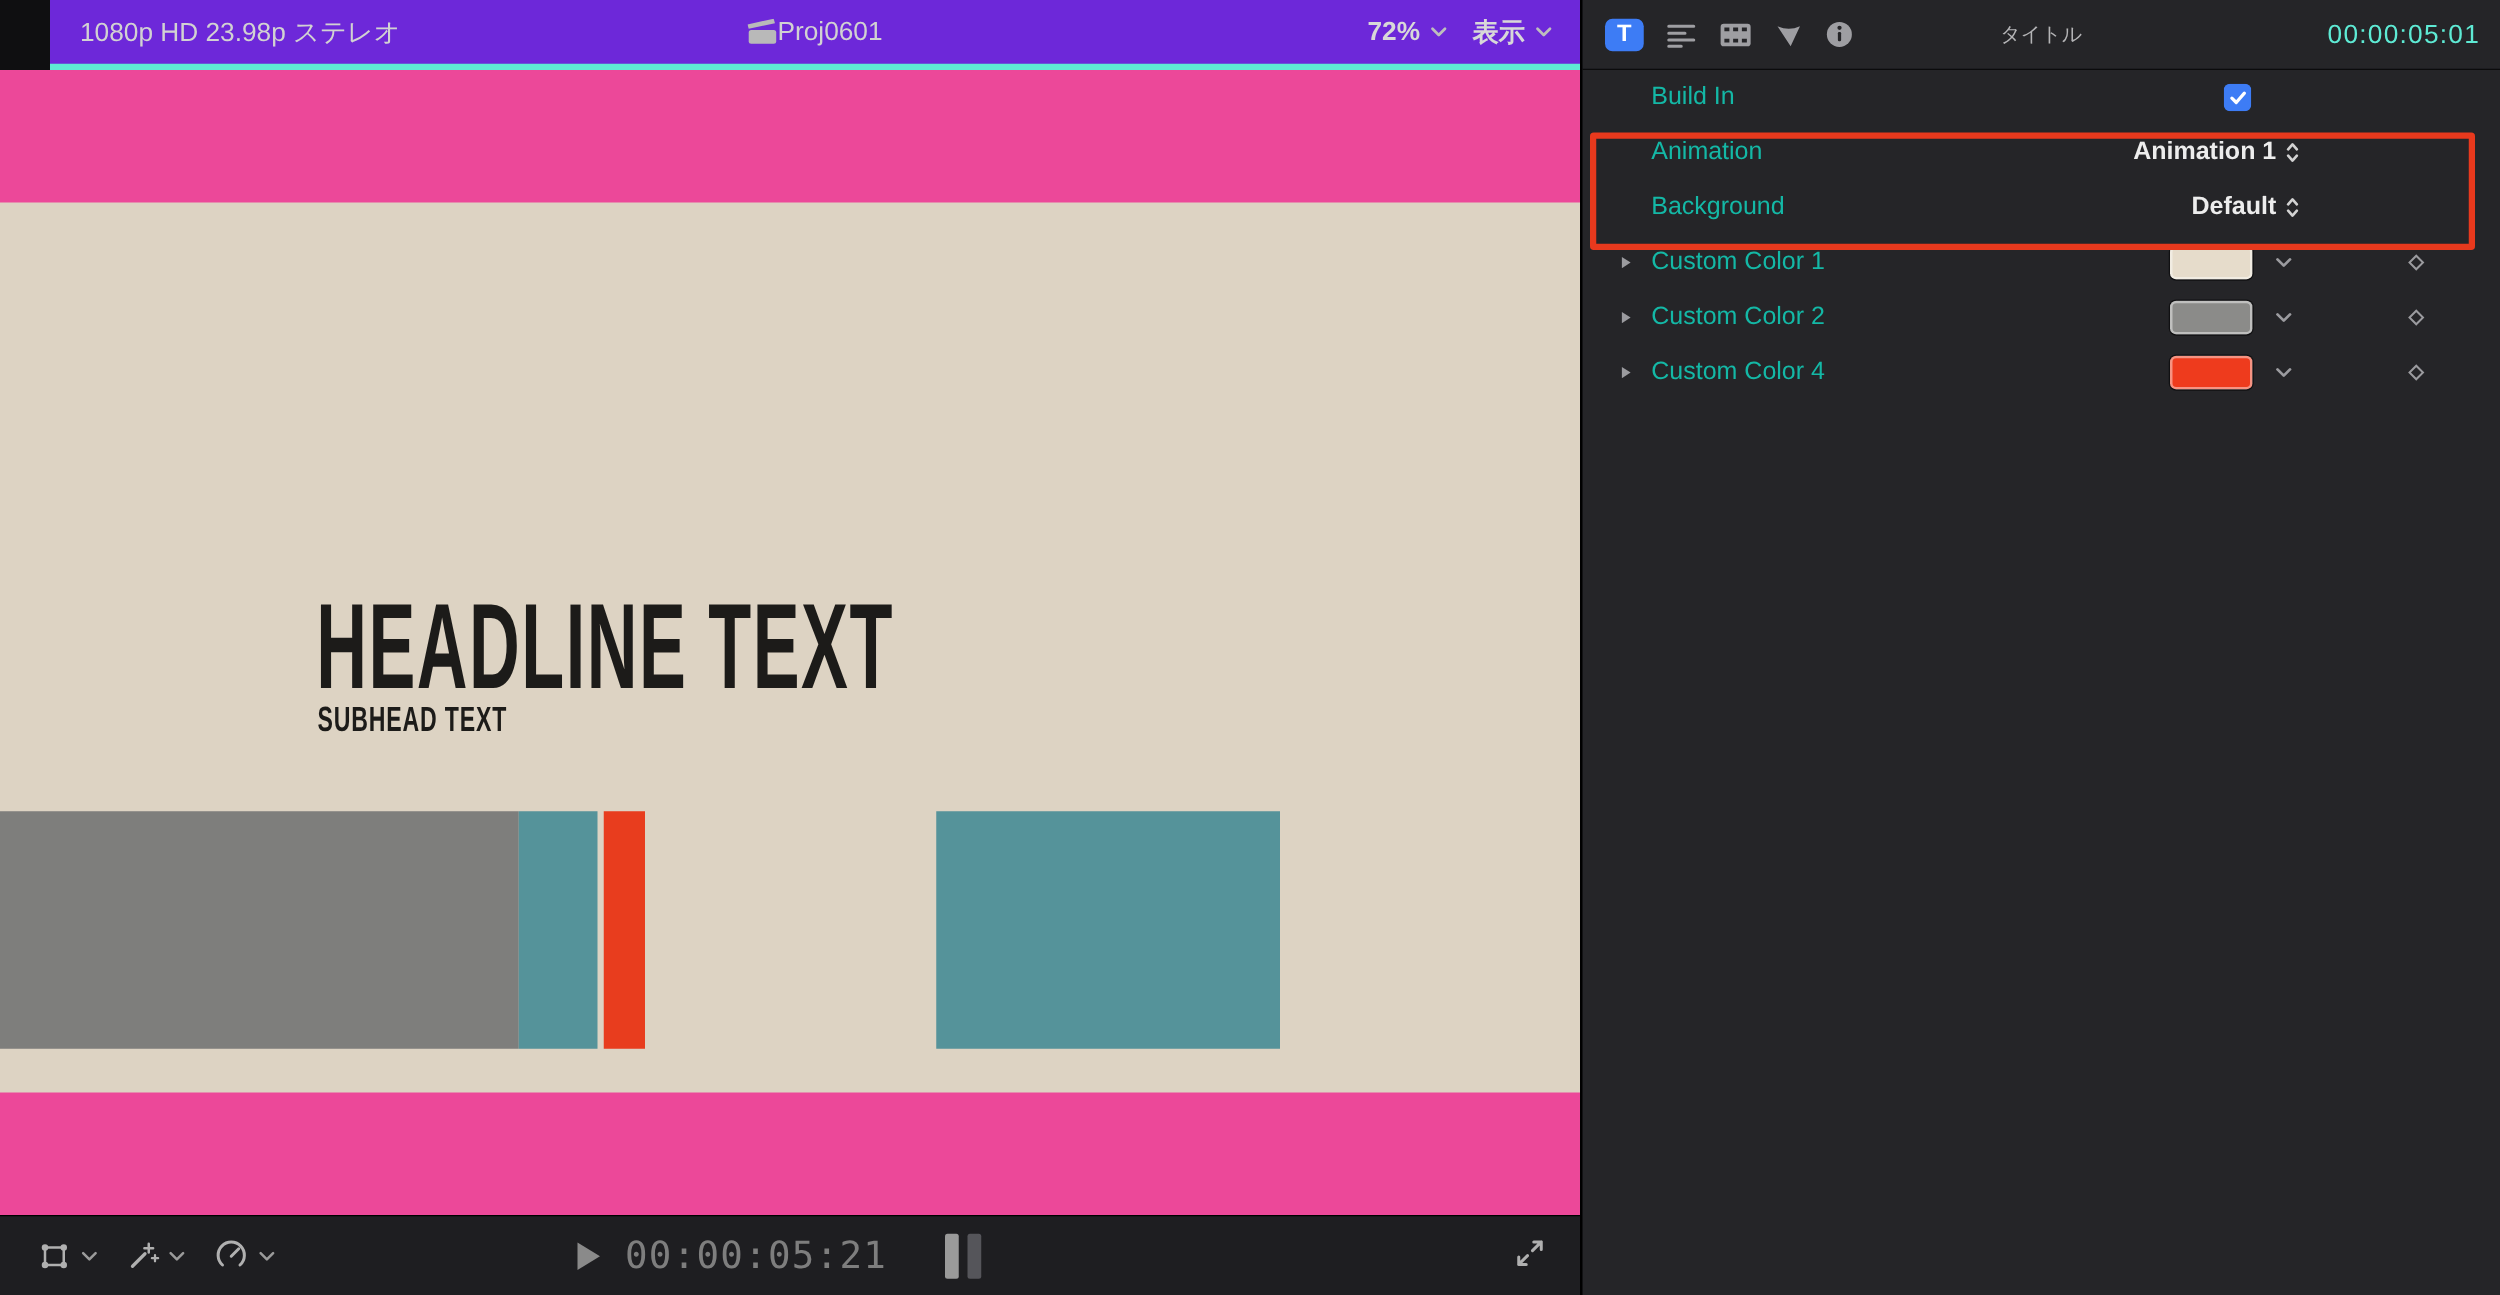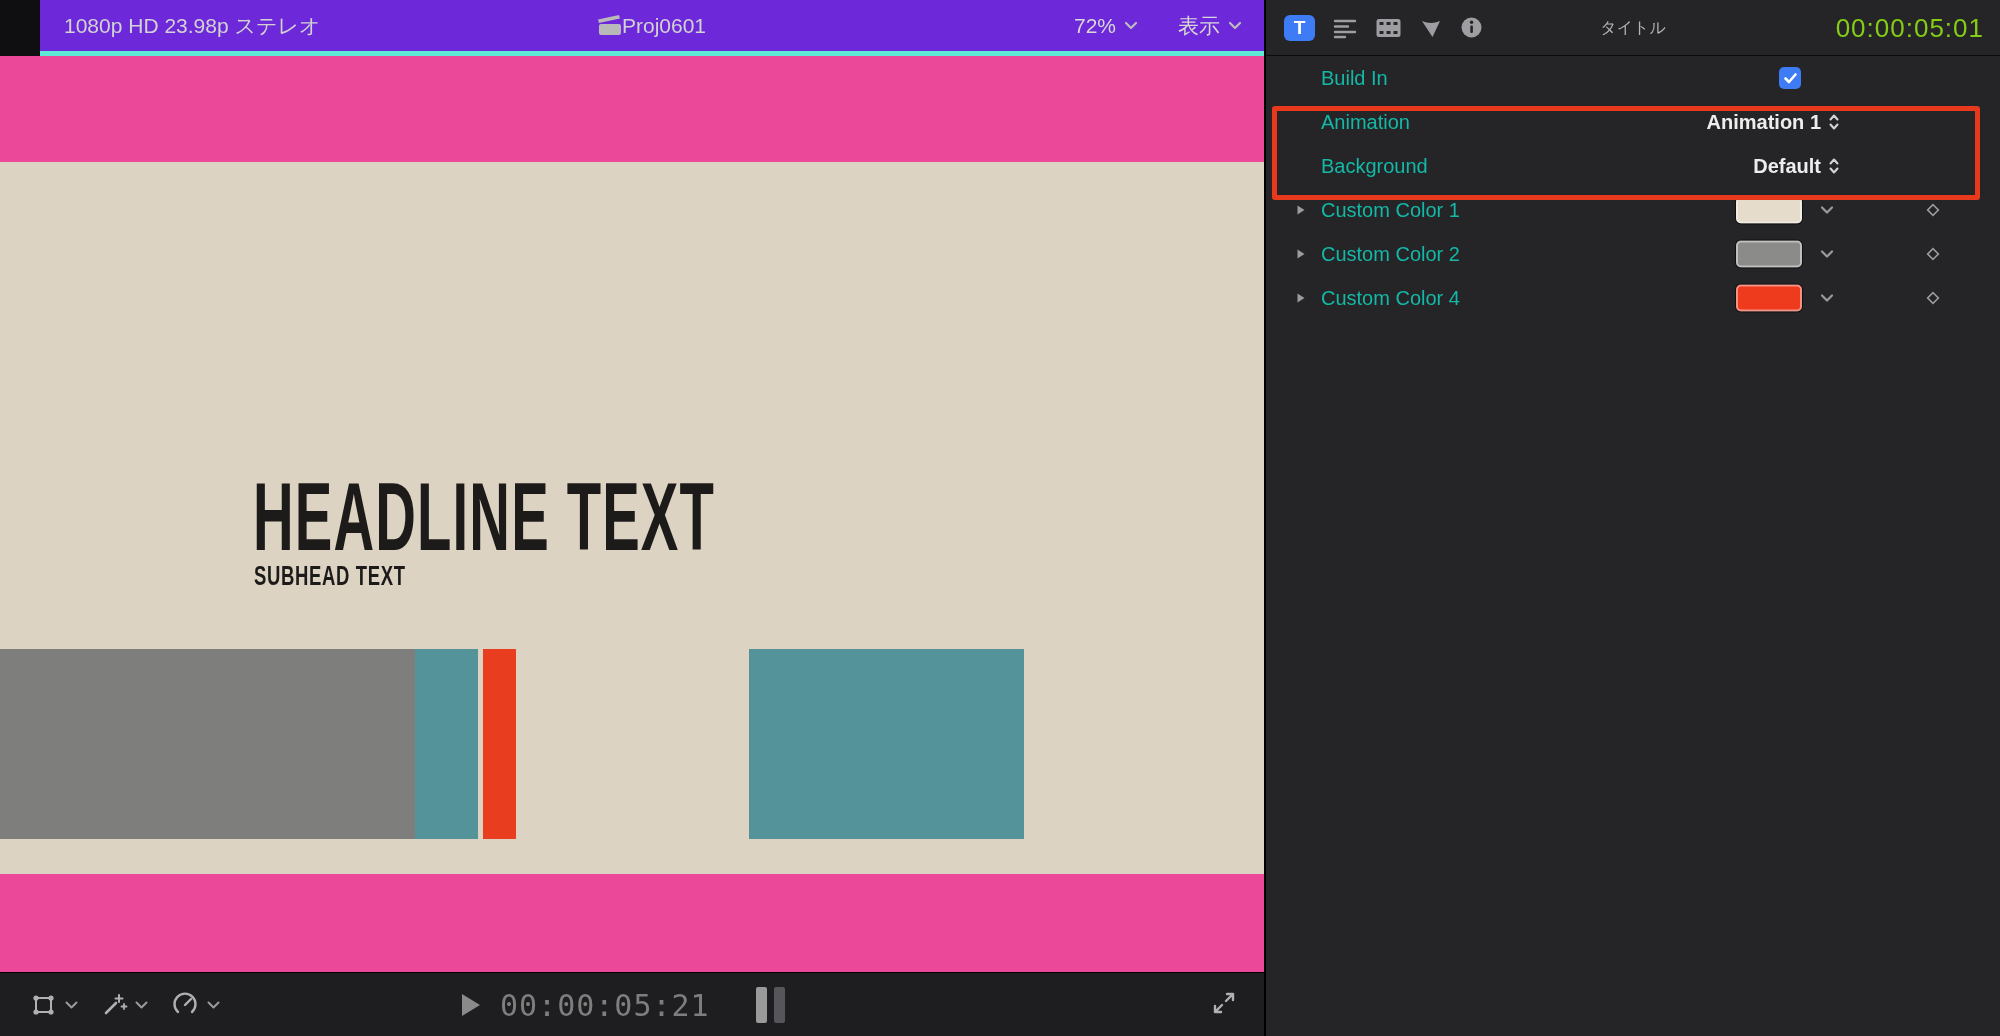--- a/index.html
+++ b/index.html
@@ -10,21 +10,21 @@
   
   .viewer { position:relative; width:1264px; height:100%; background:#0f0f11; }
 
   .viewer-topbar { position:absolute; top:0; left:0; right:0; height:56px;
                    background:#6d28d9; border-bottom:5px solid #5eead4; z-index:3;margin-left:40px; }
   .format-label { position:absolute; left:24px; top:50%; transform:translateY(-50%);
                   font-size:21px; color:#d2d2d2; }
   .project-center { position:absolute; left:50%; top:50%; transform:translate(-50%,-50%);
                     display:flex; align-items:center; color:#d2d2d2; font-size:21px; }
   .topbar-right { position:absolute; right:22px; top:50%; transform:translateY(-50%);
-                  display:flex; align-items:center; gap:40px; }
+                  display:flex; align-items:center; gap:20px;font-weight:bold; }
   .dropdown { display:flex; align-items:center; gap:8px; font-size:21px; color:#d8d8d8; cursor:default; }
 
   .canvas-area { position:absolute; top:56px; bottom:64px; left:0; right:0; background:#ec4899; }
   .video-frame { position:absolute; top:106px; left:0; width:1264px; height:712px; background:#ddd3c3; }
   .headline { position:absolute; left:253px; top:306px; font-size:97px; font-weight:bold;
               color:#1c1b19; white-space:nowrap; transform:scaleX(0.58); transform-origin:left top;
               letter-spacing:2px; line-height:1; }
   .subhead  { position:absolute; left:254px; top:400px; font-size:28px; font-weight:bold;
               color:#1c1b19; white-space:nowrap; transform:scaleX(0.66); transform-origin:left top;
               letter-spacing:1px; line-height:1; }
@@ -58,21 +58,21 @@
                background:#252528; border-left:2px solid #000; }
   .inspector-topbar { position:relative; height:56px; border-bottom:1px solid #0b0b0c; }
   .tabs { position:absolute; left:18px; top:50%; transform:translateY(-50%);
           display:flex; align-items:center; gap:17px; }
   .tab { display:inline-flex; align-items:center; justify-content:center; cursor:default; }
   .tab.t-tab { width:31px; height:26px; border-radius:6px; background:#3d7cf5;
                color:#fff; font-weight:bold; font-size:19px; }
   .inspector-title { position:absolute; left:50%; top:50%; transform:translate(-50%,-50%);
                      font-size:16px; color:#b4b4b6; }
   .inspector-duration { position:absolute; right:16px; top:50%; transform:translateY(-50%);
-                        font-size:26px; color:#84cc16; letter-spacing:1px; }
+                        font-size:21px; color:#5eead4; letter-spacing:1px; }
 
   .params { position:relative; }
   .section-header { height:48px; line-height:50px; padding-left:55px;
                     font-size:20px; color:#d0d0d0; }
   .param-row { position:relative; height:44px; }
   .disclosure { position:absolute; left:30px; top:50%; transform:translateY(-50%); display:inline-flex; }
   .row-label { position:absolute; left:55px; top:50%; transform:translateY(-50%);
                font-size:20px; color:#14b8a6; white-space:nowrap; }
   .checkbox { position:absolute; right:199px; top:50%; transform:translateY(-50%);
               width:22px; height:22px; border-radius:5px; background:#242427;

